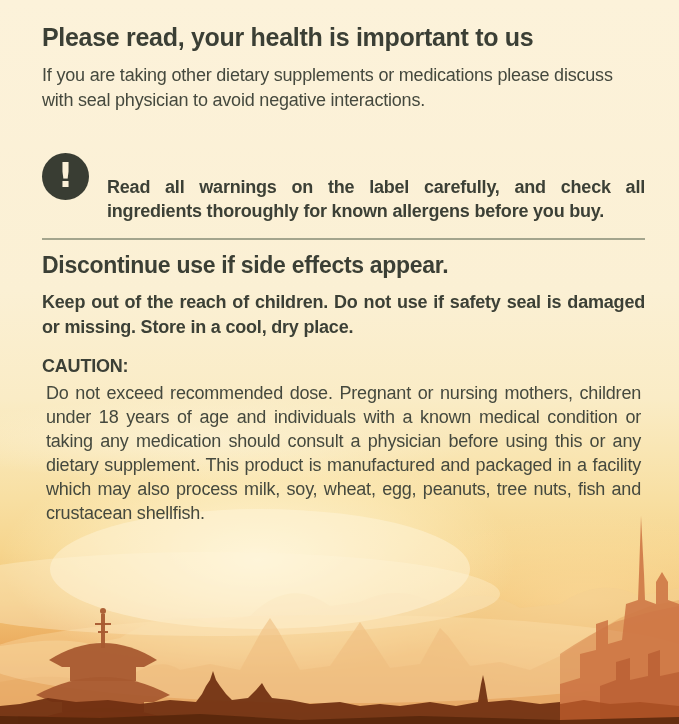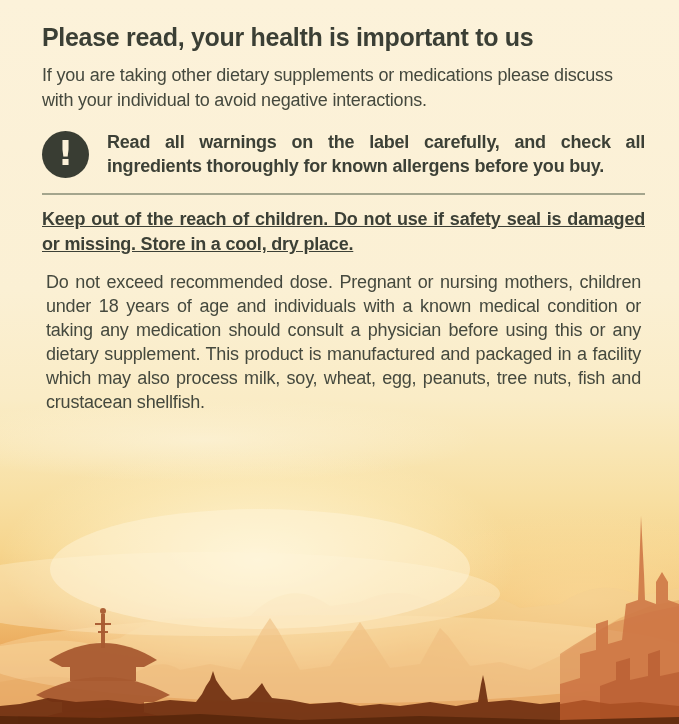--- a/index.html
+++ b/index.html
@@ -35,39 +35,40 @@
   }
   .h1{
     font-size:25px;font-weight:bold;color:#3b3f35;
     letter-spacing:-0.3px;line-height:1.2;
     margin:0 0 11px 0;
   }
   .p{
     font-size:18px;line-height:25px;letter-spacing:-0.2px;
     margin:0 0 13px 0;
   }
-  .justify{text-align:justify;text-decoration:underline;}
+  .justify{text-align:justify;}
   .bold{font-weight:bold;color:#3c4036;}
   .warning-row{
     display:flex;align-items:center;gap:18px;
     margin:17px 0 15px 0;
   }
   .warn-icon{
     flex:0 0 auto;
     width:47px;height:47px;border-radius:50%;
     background:#393d33;color:#fcf1d8;
     display:flex;align-items:center;justify-content:center;
     font-family:"DejaVu Sans",sans-serif;
     font-weight:800;font-size:34px;line-height:1;
     padding-bottom:3px;box-sizing:border-box;
   }
   .warning-text{
     font-size:18px;line-height:24px;letter-spacing:-0.2px;
     font-weight:bold;color:#3c4036;text-align:justify;
     flex:1 1 auto;
+    margin-top:45px;
   }
   .divider{
     border:none;border-top:2px solid #a4a58d;
     margin:14px 0 12px 0;
   }
   .h2{
     font-size:23px;font-weight:bold;color:#3b3f35;
     letter-spacing:-0.3px;line-height:1.2;
     margin:0 0 10px 0;
   }
@@ -117,32 +118,34 @@
 
     <path fill="#6f2f10" fill-opacity="0.92" d="M0,270 L0,252 L20,250 L48,244 L76,248 L108,246 L140,250 L170,246 L196,248 L202,240 L206,232 L210,226 L213,217 L216,226 L220,232 L226,240 L232,246 L248,244 L256,236 L262,229 L266,236 L272,244 L290,246 L310,250 L340,248 L360,252 L380,250 L400,252 L430,248 L456,252 L478,248 L481,230 L483,221 L485,230 L488,248 L510,246 L540,250 L560,248 L560,270 Z"></path>
     <path fill="#a84e22" fill-opacity="0.85" d="M560,270 L560,250 L584,246 L610,250 L640,248 L679,252 L679,270 Z"></path>
     <path fill="#54240a" fill-opacity="0.8" d="M0,270 L0,262 L100,264 L200,260 L300,266 L420,262 L560,266 L679,263 L679,270 Z"></path>
   </svg>
 
   <div class="content">
 
     <div class="h1">Please read,  your health is important to us</div>
 
-    <p class="p">If you are taking other dietary supplements or medications please discuss with your individual to avoid negative interactions.</p>
+    <p class="p">If you are taking other dietary supplements or medications please discuss with seal physician to avoid negative interactions.</p>
 
     <div class="warning-row">
       <div class="warn-icon">
         <span>!</span>
       </div>
       <div class="warning-text">Read all warnings on the label carefully, and check all ingredients thoroughly for known allergens before you buy.</div>
     </div>
 
 
     <hr class="divider">
 
+    <div class="h2">Discontinue use if side effects appear.</div>
 
     <p class="p bold justify">Keep out of the reach of children. Do not use if safety seal is damaged or missing. Store in a cool, dry place.</p>
 
+    <div class="caution-label">CAUTION:</div>
 
     <p class="caution-body">Do not exceed recommended dose. Pregnant or nursing mothers, children under 18 years of age and individuals with a known medical condition or taking any medication should consult a physician before using this or any dietary supplement. This product is manufactured and packaged in a facility which may also process milk, soy, wheat, egg, peanuts, tree nuts, fish and crustacean shellfish.</p>
 
   </div>
 </div>
 
 </body></html>

